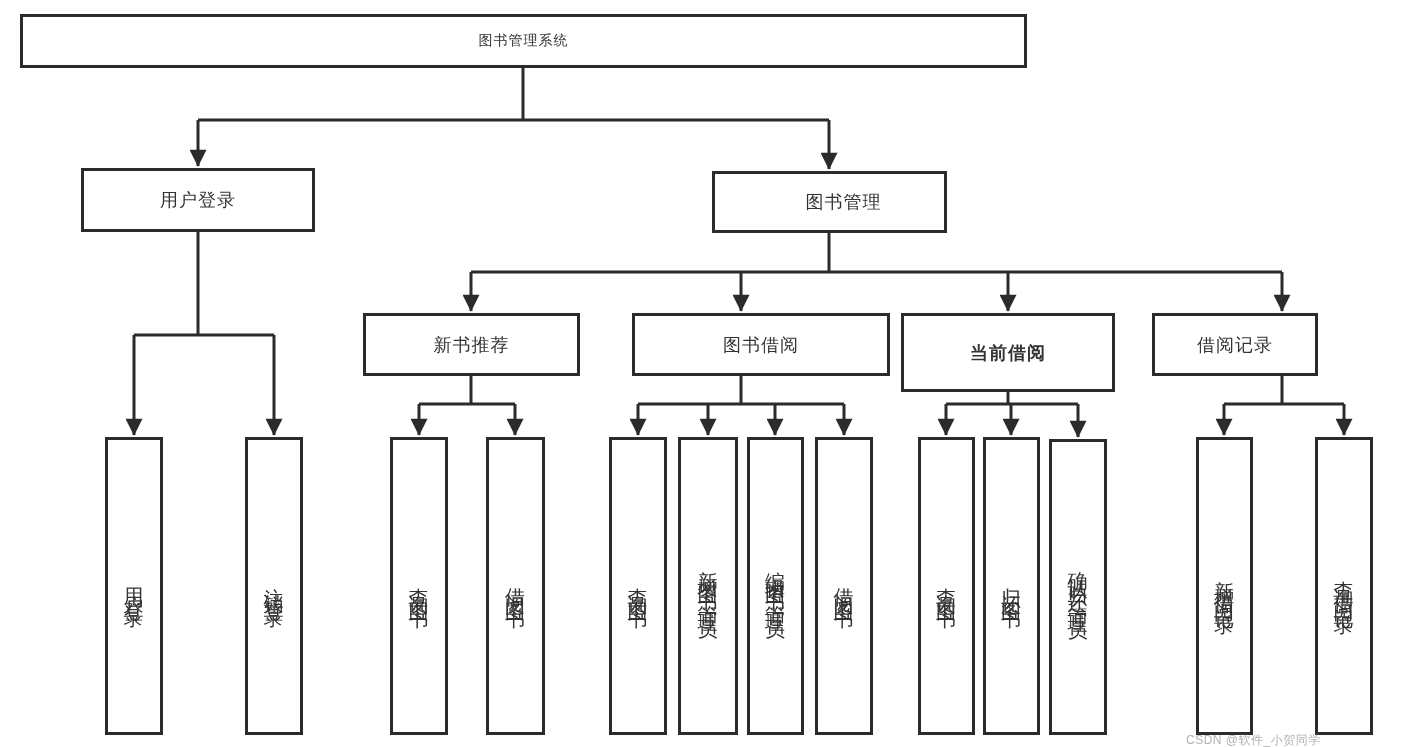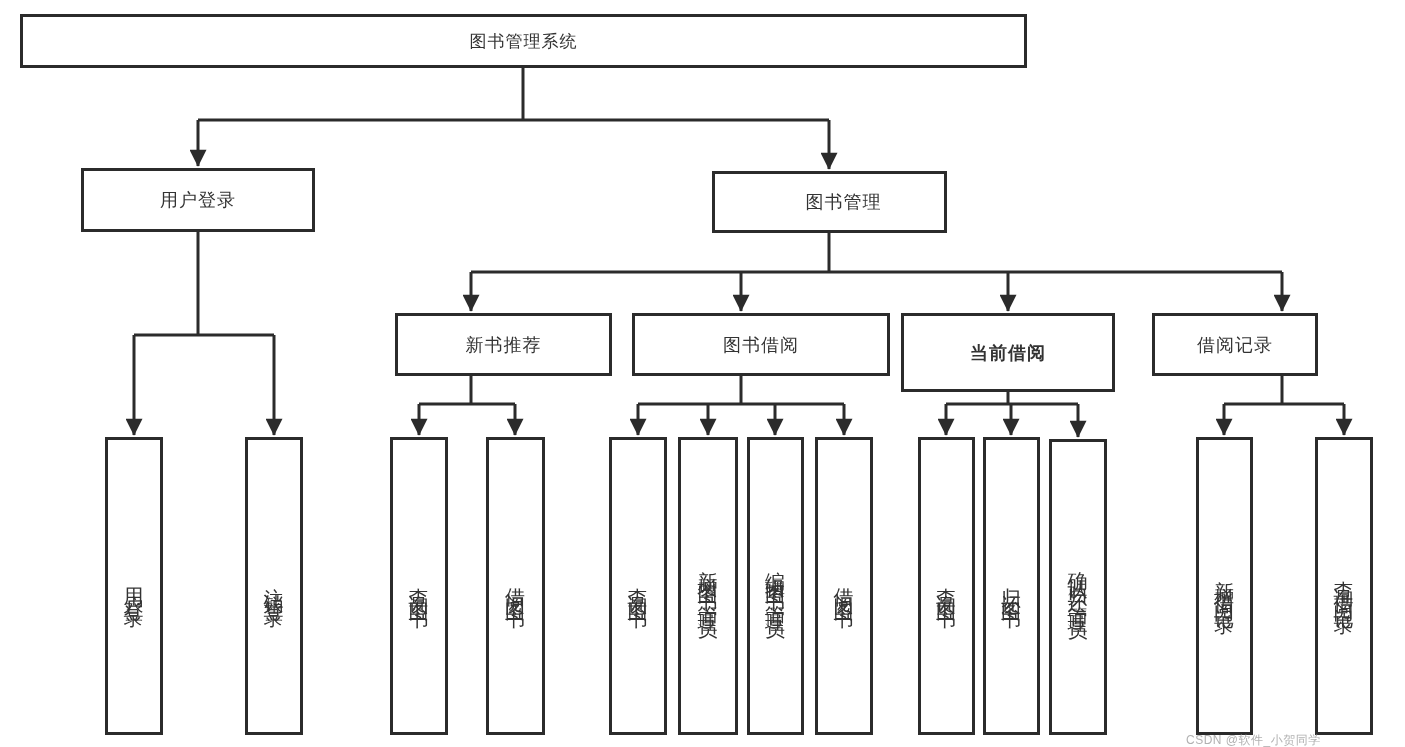--- a/index.html
+++ b/index.html
@@ -17,21 +17,21 @@
     border: 3px solid #2b2b2b;
     background: #ffffff;
     display: flex;
     align-items: center;
     justify-content: center;
     color: #333333;
     box-sizing: border-box;
     z-index: 2;
   }
   .h-node { font-size: 18px; letter-spacing: 1px; }
-  .root-node { font-size: 17px; letter-spacing: 1px; }
+  .root-node { font-size: 14px; letter-spacing: 1px; }
   .leaf-node { font-size: 20px; }
   .leaf-node .vtext {
     writing-mode: vertical-rl;
     text-orientation: mixed;
     letter-spacing: 7px;
     line-height: 1;
     white-space: nowrap;
   }
   .watermark {
     position: absolute;
@@ -103,21 +103,21 @@
     <span>图书管理系统</span>
   </div>
 
   <div class="node h-node" style="left:81px; top:168px; width:234px; height:64px;">
     <span>用户登录</span>
   </div>
   <div class="node h-node" style="left:712px; top:171px; width:235px; height:62px;padding-left:28px;">
     <span>图书管理</span>
   </div>
 
-  <div class="node h-node" style="left:363px; top:313px; width:217px; height:63px;margin-left:32px;">
+  <div class="node h-node" style="left:363px; top:313px; width:217px; height:63px;">
     <span>新书推荐</span>
   </div>
   <div class="node h-node" style="left:632px; top:313px; width:258px; height:63px;">
     <span>图书借阅</span>
   </div>
   <div class="node h-node" style="left:901px; top:313px; width:214px; height:79px;font-weight:bold;">
     <span>当前借阅</span>
   </div>
   <div class="node h-node" style="left:1152px; top:313px; width:166px; height:63px;">
     <span>借阅记录</span>

